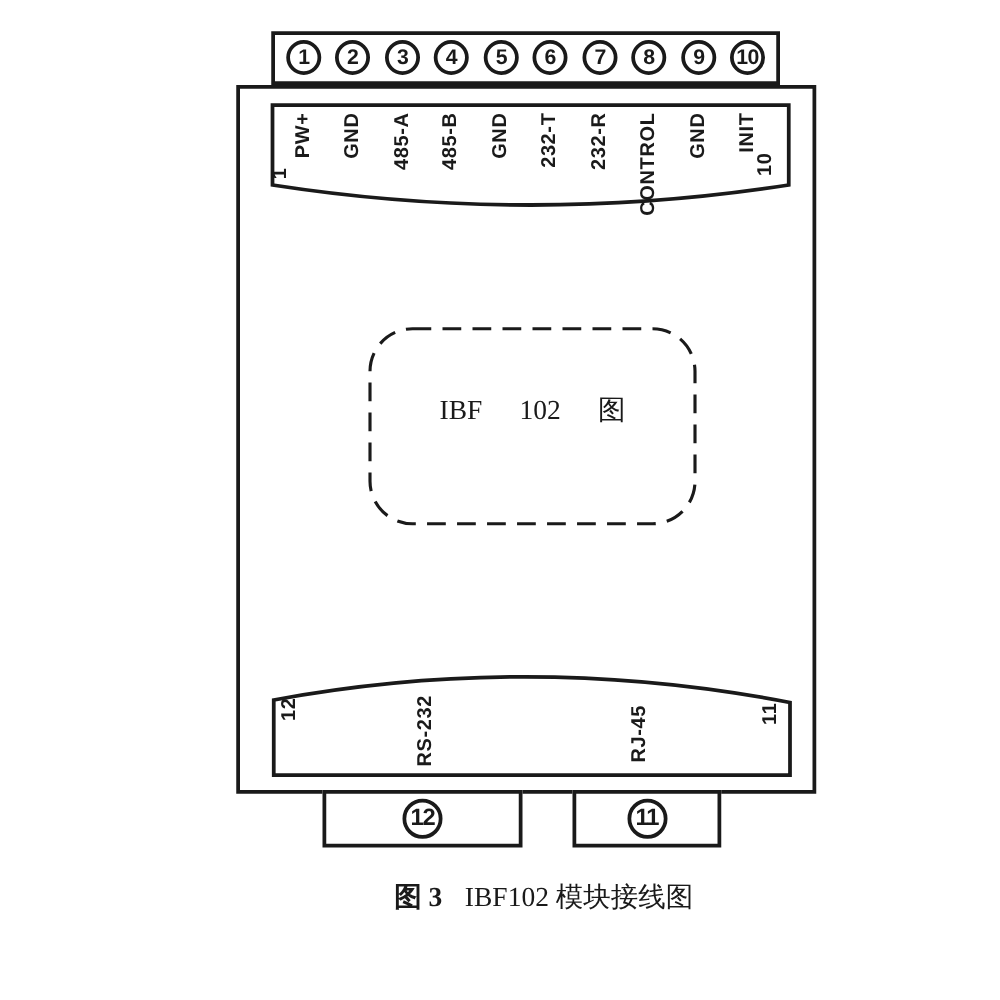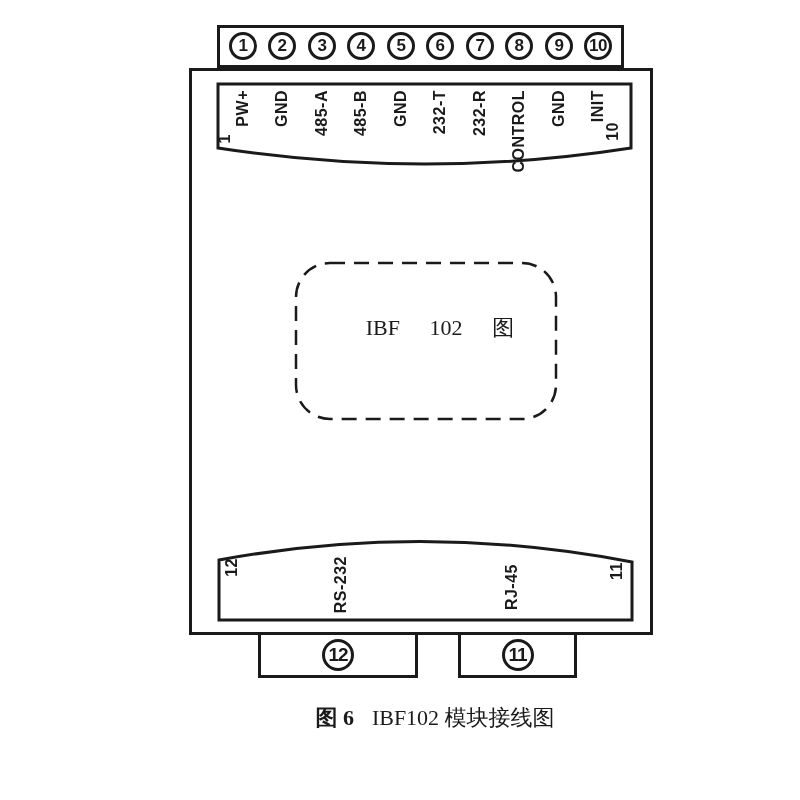--- a/index.html
+++ b/index.html
@@ -42,21 +42,21 @@
     font-weight:700;
     font-size:16px;
     letter-spacing:0.5px;
     white-space:nowrap;
     line-height:18px;
     color:var(--ink);
   }
   
   .model-label{
     position:absolute;
-    left:310px;top:263px;width:260px;height:156px;
+    left:296px;top:263px;width:260px;height:156px;
     display:flex;align-items:center;justify-content:center;
     padding-bottom:26px;box-sizing:border-box;
     font-family:"Liberation Serif",serif;
     font-size:22px;
     word-spacing:1.1em;
     color:var(--ink);
   }
   
   .conn{
     position:absolute;
@@ -133,16 +133,16 @@
   <div class="model-label">IBF 102 图</div>
 
   <div class="conn" style="left:258px;top:632px;width:160px;height:46px;">
     <div class="ccirc">12</div>
   </div>
   <div class="conn" style="left:458px;top:632px;width:119px;height:46px;">
     <div class="ccirc">11</div>
   </div>
 
   <div class="caption">
-    <span class="figno">图 6</span><span>IBF102 模块接线图</span>
+    <span class="figno">图 3</span><span>IBF102 模块接线图</span>
   </div>
 
 </div>
 
 </body></html>

